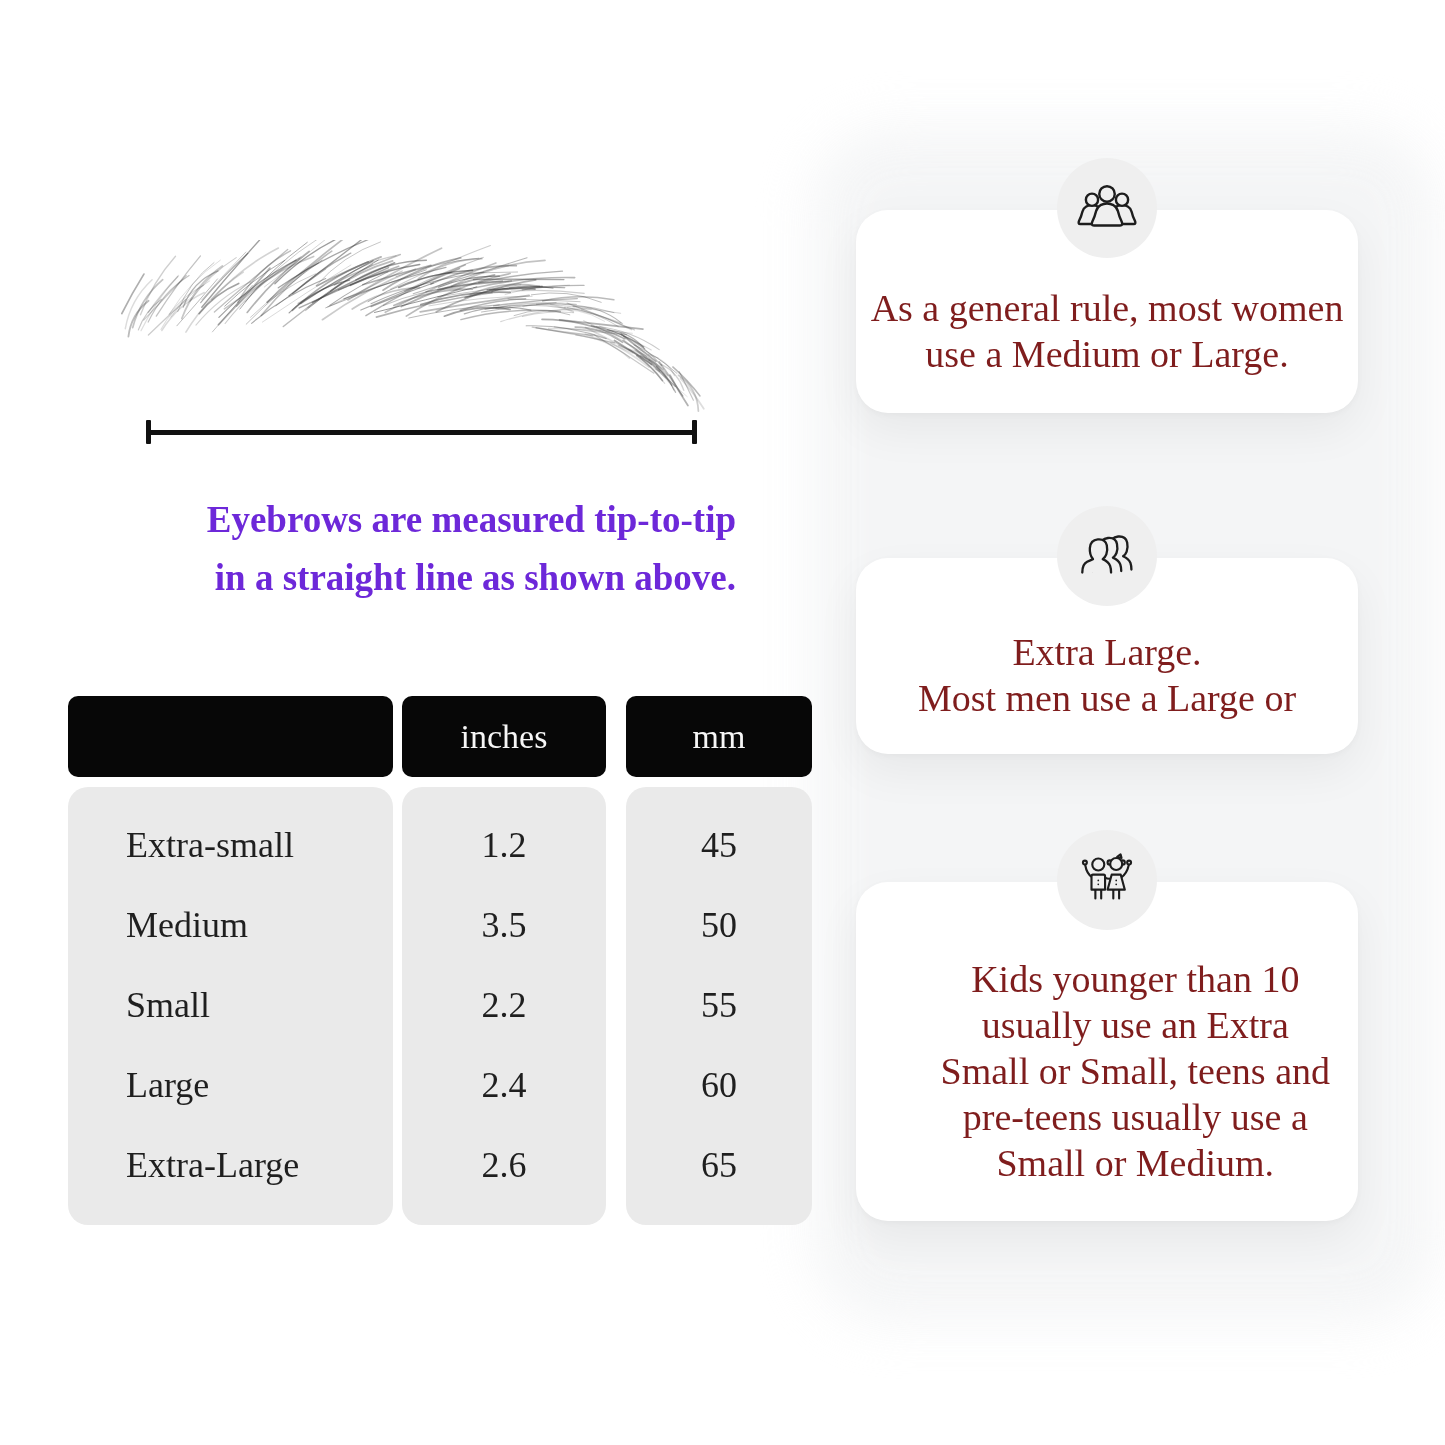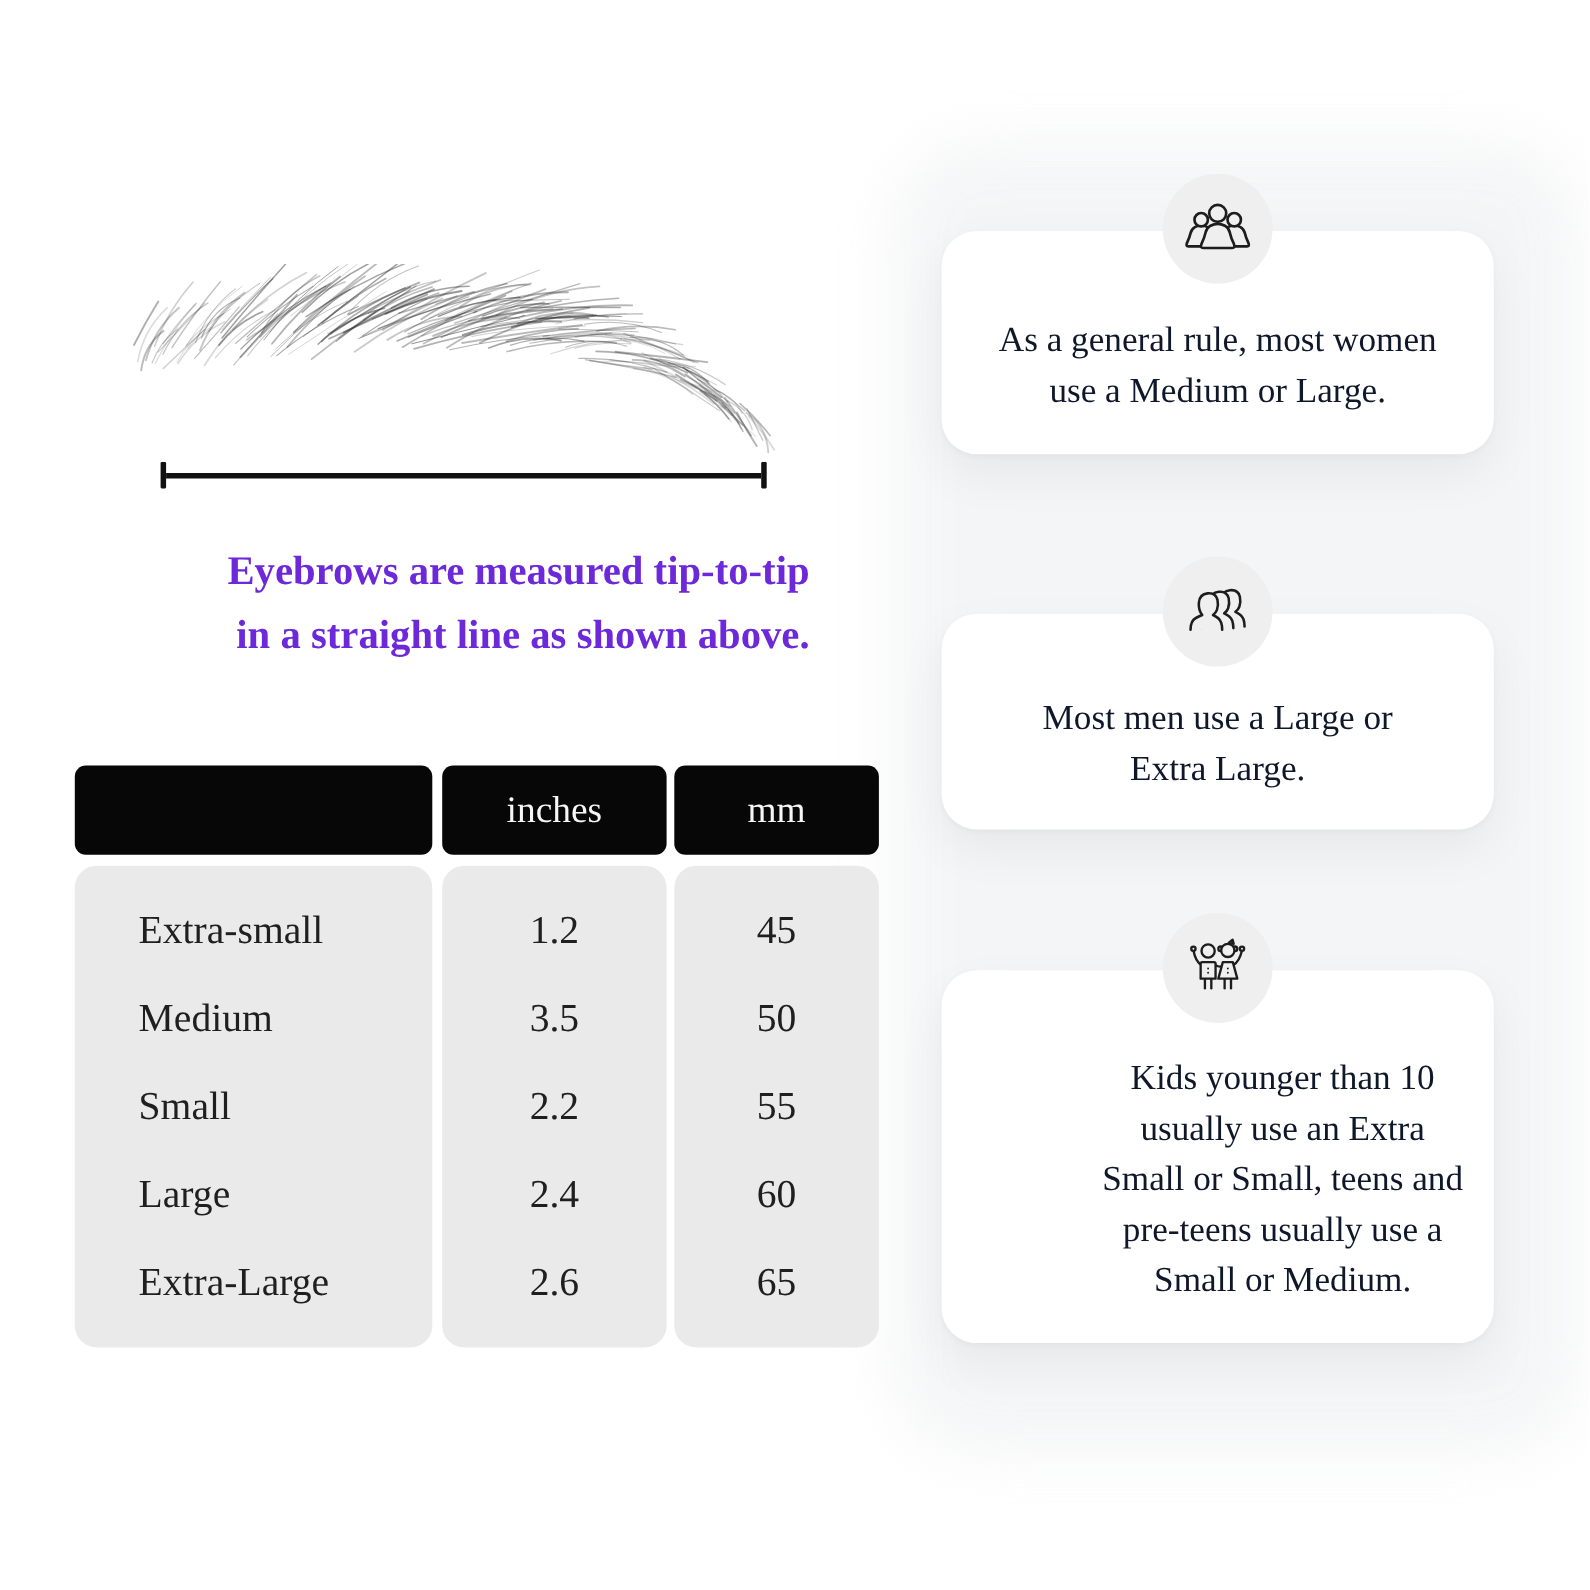--- a/index.html
+++ b/index.html
@@ -33,21 +33,21 @@
   .mline .bar{flex:1 1 auto;height:5px;background:var(--line-color,#111111);}
   .caption{
     position:absolute;left:136px;top:491px;width:600px;
     font-size:37px;line-height:58px;color:#6d28d9;
     text-align:right;white-space:nowrap;font-weight:bold;
   }
   
   .size-table{position:absolute;left:68px;top:696px;display:flex;}
   .tcol{display:flex;flex-direction:column;}
   .tcol.c1{width:325px;margin-right:9px;}
-  .tcol.c2{width:204px;margin-right:7px;}
+  .tcol.c2{width:204px;margin-right:20px;}
   .tcol.c3{width:186px;}
   .th{
     height:81px;margin-bottom:10px;
     background:var(--table-header-bg,#070707);
     color:var(--table-header-text,#f6f6f6);
     border-radius:10px;
     display:flex;align-items:center;justify-content:center;
     font-size:34px;
   }
   .tb{
@@ -76,21 +76,21 @@
   .card2{top:558px;height:196px;}
   .card3{top:882px;height:339px;align-items:flex-end;}
   .icon-circle{
     position:absolute;top:-52px;left:50%;margin-left:-50px;
     width:100px;height:100px;border-radius:50%;
     background:var(--icon-circle-bg,#efefef);
     display:flex;align-items:center;justify-content:center;
   }
   .icon-circle svg{width:62px;height:62px;display:block;}
   .card-text{
-    font-size:32px;line-height:46px;color:#0f172a;text-align:center;
+    font-size:38px;line-height:46px;color:#7f1d1d;text-align:center;
     white-space:nowrap;
   }
 </style>
 </head>
 <body>
 
 <div class="page">
 
   <div class="right-backdrop"></div>
 
@@ -351,22 +351,22 @@
     <div class="icon-circle">
       <svg viewBox="0 0 64 64">
         <g fill="#efefef" stroke="#1d1d1d" stroke-width="2.4" stroke-linejoin="round" stroke-linecap="round">
           <path transform="translate(21,-3)" d="M 6.5 49 Q 6.5 40.5 11.5 38 Q 15 36.2 17.5 35.2 Q 13.8 30.6 14.3 23.8 Q 14.9 15.6 22.5 14.9 Q 30.3 14.2 31.8 21 Q 32.9 26.2 31.3 30.4 Q 30.2 33.4 27.6 35.2 Q 33.6 37.8 35.2 42.2 Q 36.2 45.2 36.2 49"></path>
           <path transform="translate(10.5,-1.5)" d="M 6.5 49 Q 6.5 40.5 11.5 38 Q 15 36.2 17.5 35.2 Q 13.8 30.6 14.3 23.8 Q 14.9 15.6 22.5 14.9 Q 30.3 14.2 31.8 21 Q 32.9 26.2 31.3 30.4 Q 30.2 33.4 27.6 35.2 Q 33.6 37.8 35.2 42.2 Q 36.2 45.2 36.2 49"></path>
           <path d="M 6.5 49 Q 6.5 40.5 11.5 38 Q 15 36.2 17.5 35.2 Q 13.8 30.6 14.3 23.8 Q 14.9 15.6 22.5 14.9 Q 30.3 14.2 31.8 21 Q 32.9 26.2 31.3 30.4 Q 30.2 33.4 27.6 35.2 Q 33.6 37.8 35.2 42.2 Q 36.2 45.2 36.2 49"></path>
         </g>
       </svg>
     </div>
     <div class="card-text">
+      <div>Extra Large.</div>
       <div>Most men use a Large or</div>
-      <div>Extra Large.</div>
     </div>
   </article>
 
   <article class="card card3">
     <div class="icon-circle">
       <svg viewBox="0 0 64 64">
         <g fill="none" stroke="#1d1d1d" stroke-width="2.2" stroke-linejoin="round" stroke-linecap="round">
           <path d="M 17 29.5 Q 11 25.5 9.5 16.5"></path>
           <circle cx="9.2" cy="14" r="2" fill="#efefef"></circle>
           <path d="M 30 29.5 Q 34.5 32 37.5 29.5"></path>

